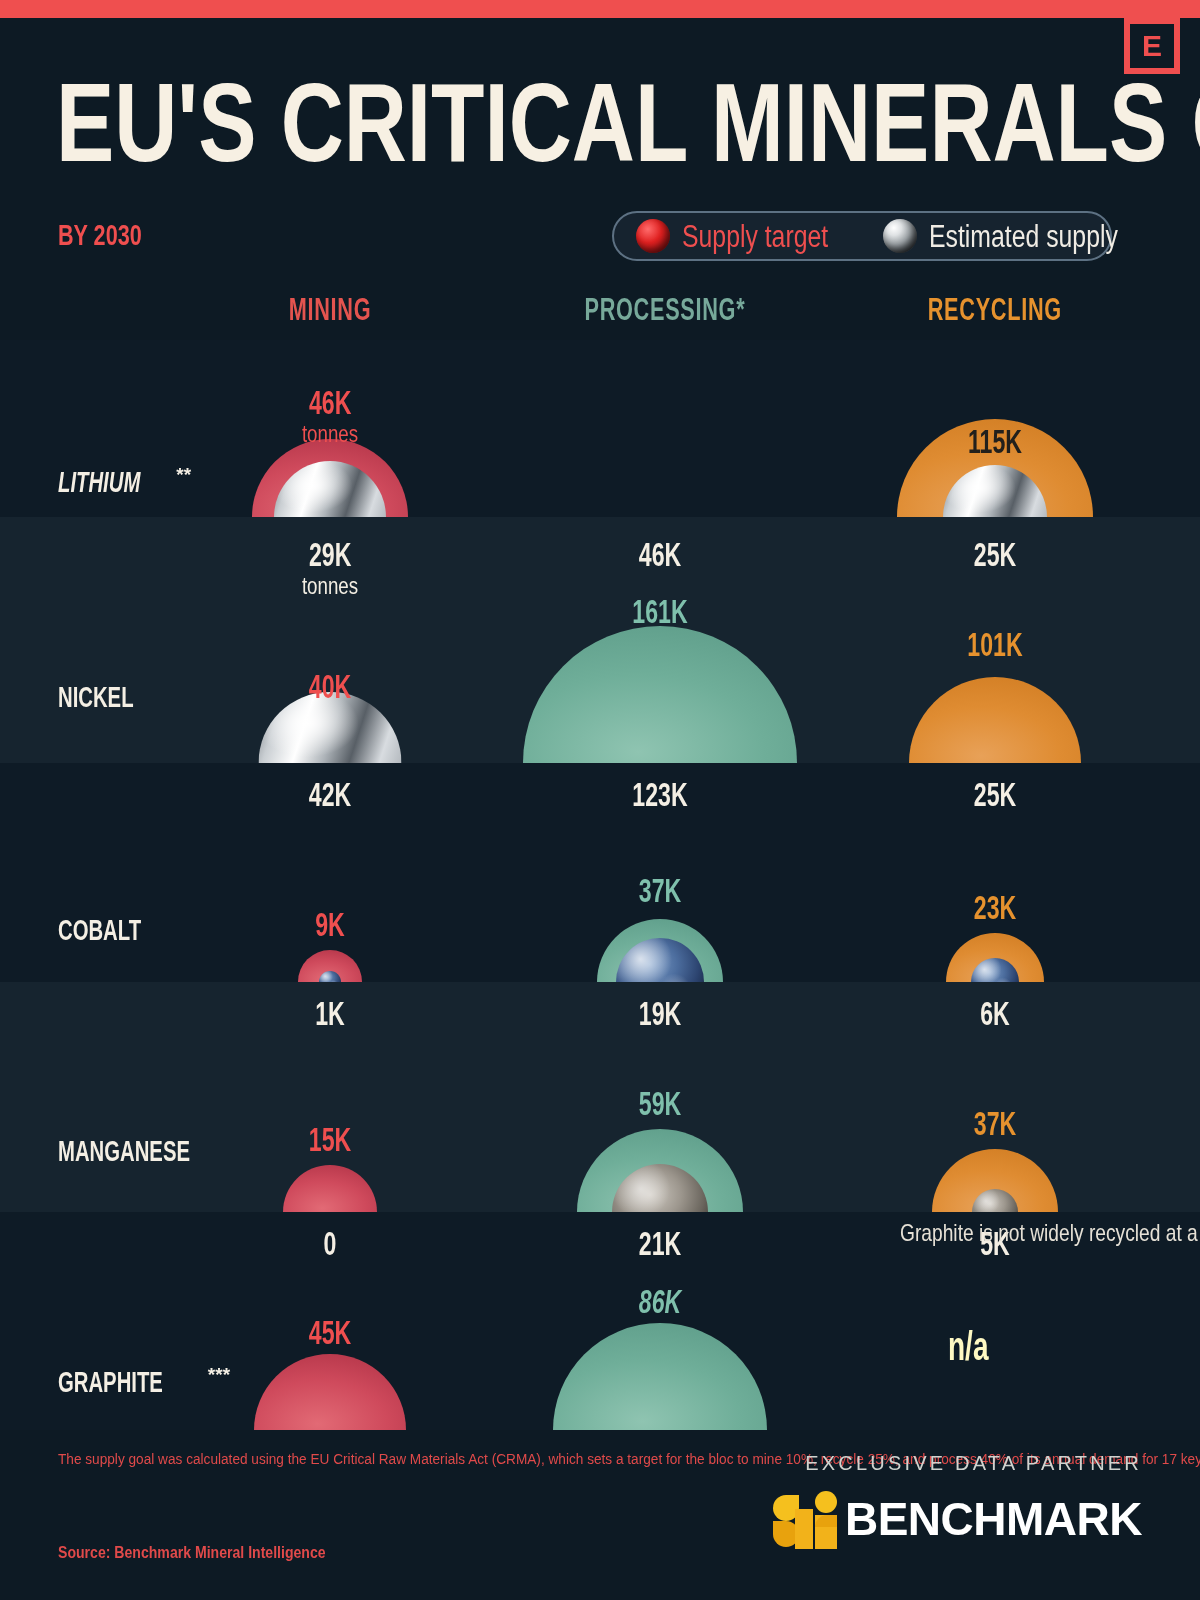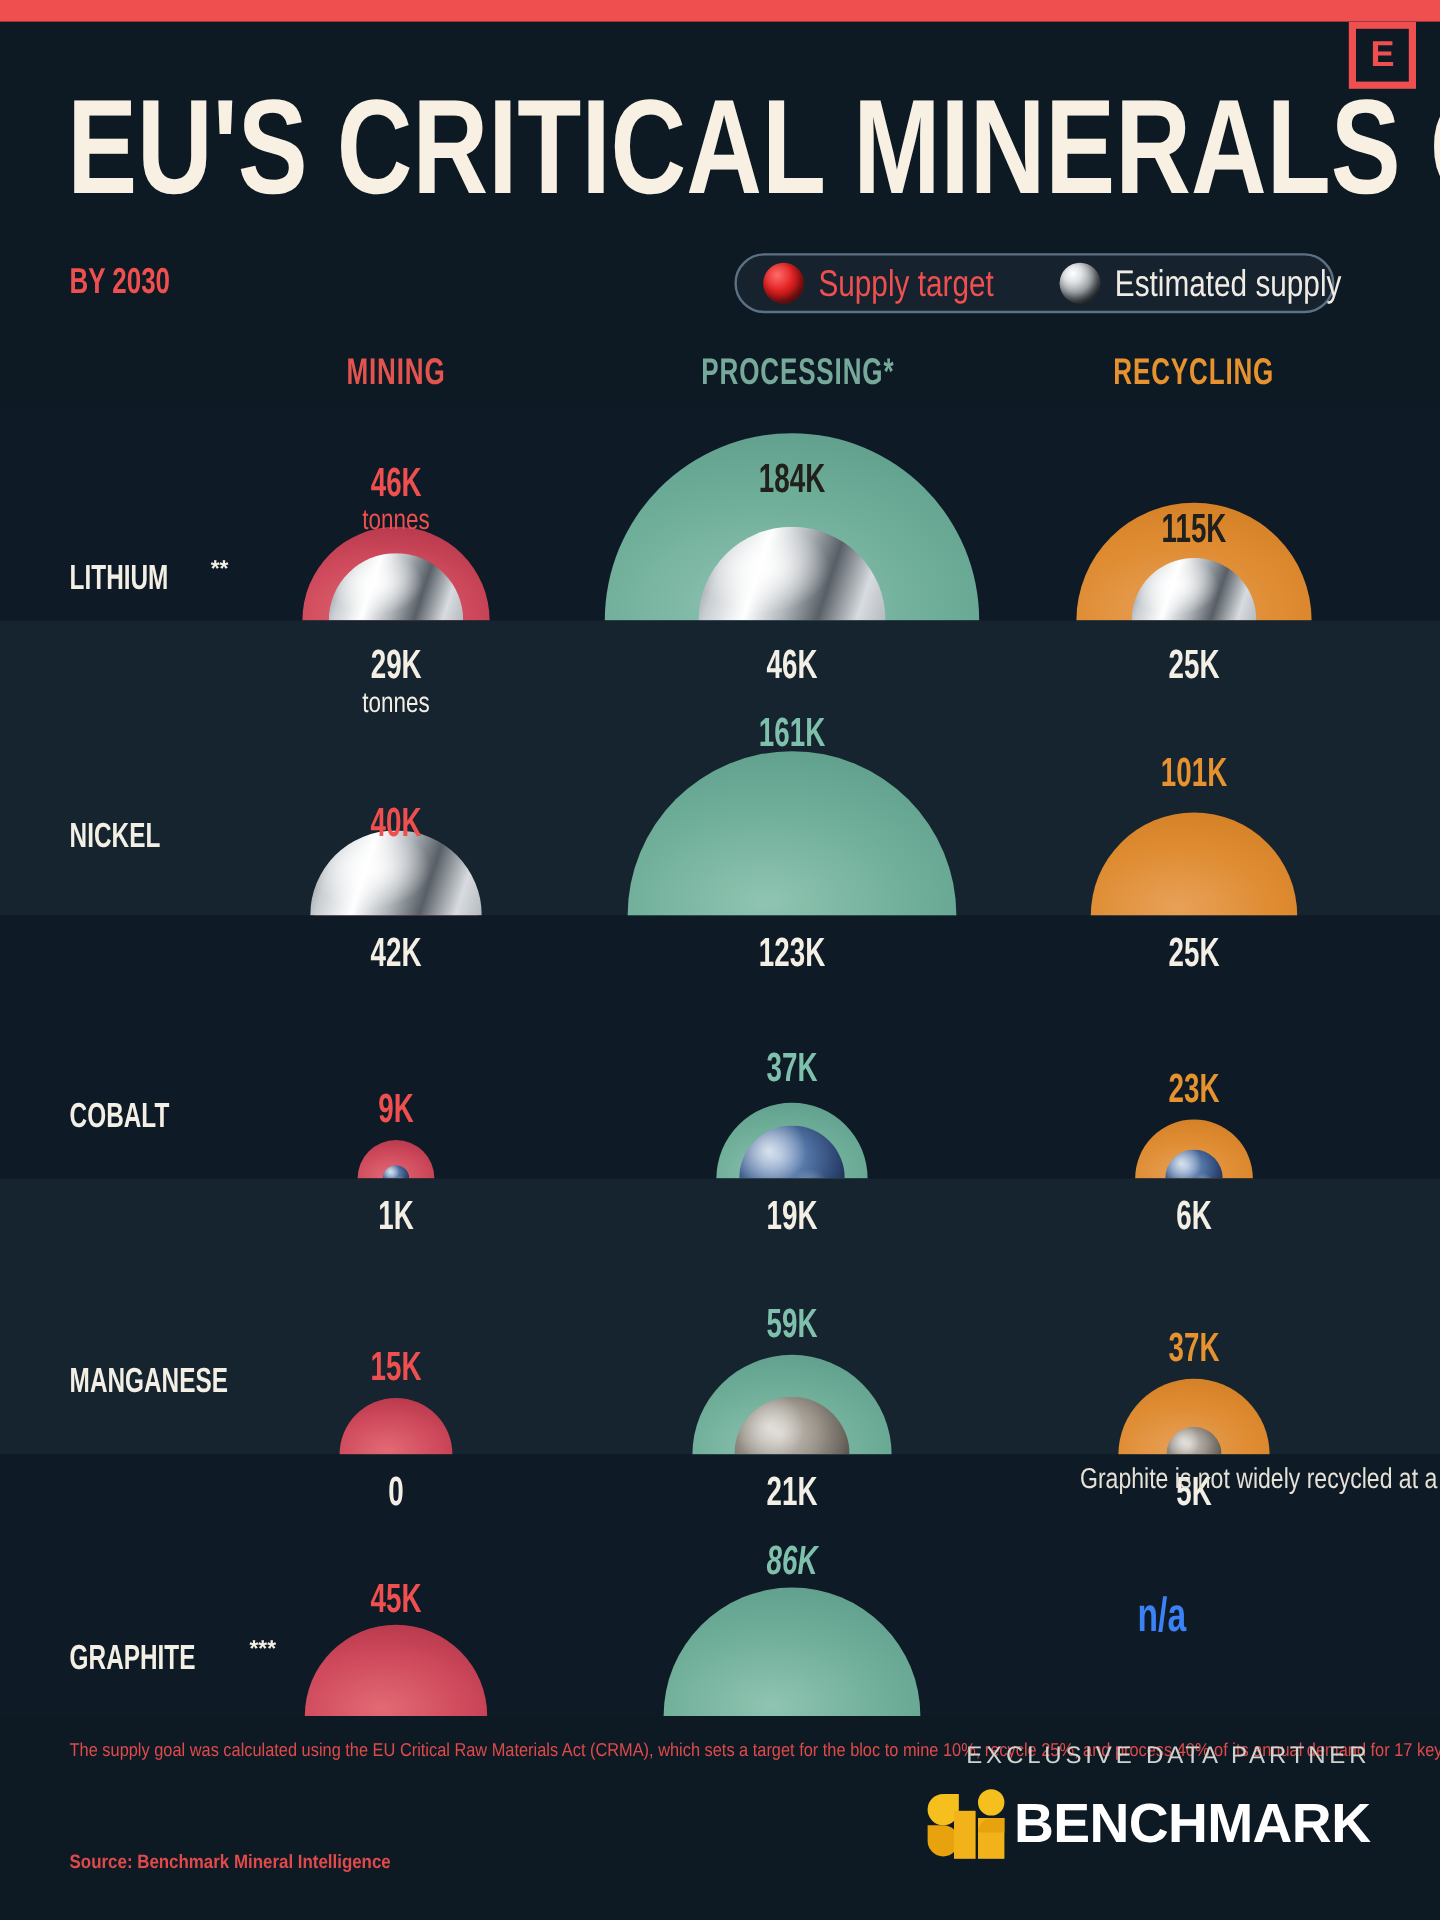--- a/index.html
+++ b/index.html
@@ -119,21 +119,21 @@
   .val.outside-rec{color:#e6922e;}
   .val.bottom{color:#f4efe4;}
   .unit{display:block;font-size:24px;font-weight:normal;line-height:26px;margin-top:2px;}
   .unit .cond{transform:scaleX(.78);transform-origin:center;}
   .unit.red{color:#ef4f4f;}
   .unit.white{color:#f4efe4;}
 
   .na-note{position:absolute;left:900px;top:1216px;width:250px;color:#e6e1d6;
            font-size:24px;line-height:33px;}
   .na-note .cond{transform:scaleX(.80);transform-origin:left center;}
-  .na-big{position:absolute;left:948px;top:1326px;color:#3b82f6;font-size:40px;
+  .na-big{position:absolute;left:948px;top:1326px;color:#fef9c3;font-size:40px;
           font-weight:bold;line-height:40px;}
   .na-big .cond{transform:scaleX(.70);transform-origin:left center;}
 
   
   #footer{position:absolute;left:0;top:1430px;width:1200px;height:170px;background:#0d1a24;}
   #fnote{position:absolute;left:58px;top:18px;width:640px;color:#e04a4a;
          font-size:15.5px;line-height:22px;}
   #fnote .cond{transform:scaleX(.88);transform-origin:left center;}
   #fsource{position:absolute;left:58px;top:113px;color:#e04a4a;font-size:16px;
            font-weight:bold;line-height:20px;}
@@ -188,36 +188,29 @@
     <span class="cond">MINING</span></div>
   <div class="chead" id="ch1">
     <span class="cond">PROCESSING*</span></div>
   <div class="chead" id="ch2">
     <span class="cond">RECYCLING</span></div>
 </div>
 
 <div id="chart">
 
   <div class="row dark" style="top:0px;height:177px;">
-    <div class="row-name" style="top:120px;">
+    <div class="row-name" style="top:120px;font-style:italic;">
       <span class="cond">LITHIUM</span><sup>**</sup>
     </div>
     <div class="cell c0">
       <div class="dome mining" style="width:156px;height:78px;"></div>
       <div class="sph silver" style="width:112px;height:56px;"></div>
       <div class="val outside-mining" style="top:45px;">
         <span class="cond">46K</span>
         <span class="unit red"><span class="cond">tonnes</span></span>
-      </div>
-    </div>
-    <div class="cell c1">
-      <div class="dome processing" style="width:312px;height:156px;"></div>
-      <div class="sph silver" style="width:156px;height:78px;"></div>
-      <div class="val inside" style="top:42px;">
-        <span class="cond">184K</span>
       </div>
     </div>
     <div class="cell c2">
       <div class="dome recycling" style="width:196px;height:98px;"></div>
       <div class="sph silver" style="width:104px;height:52px;"></div>
       <div class="val inside" style="top:84px;">
         <span class="cond">115K</span>
       </div>
     </div>
   </div>

